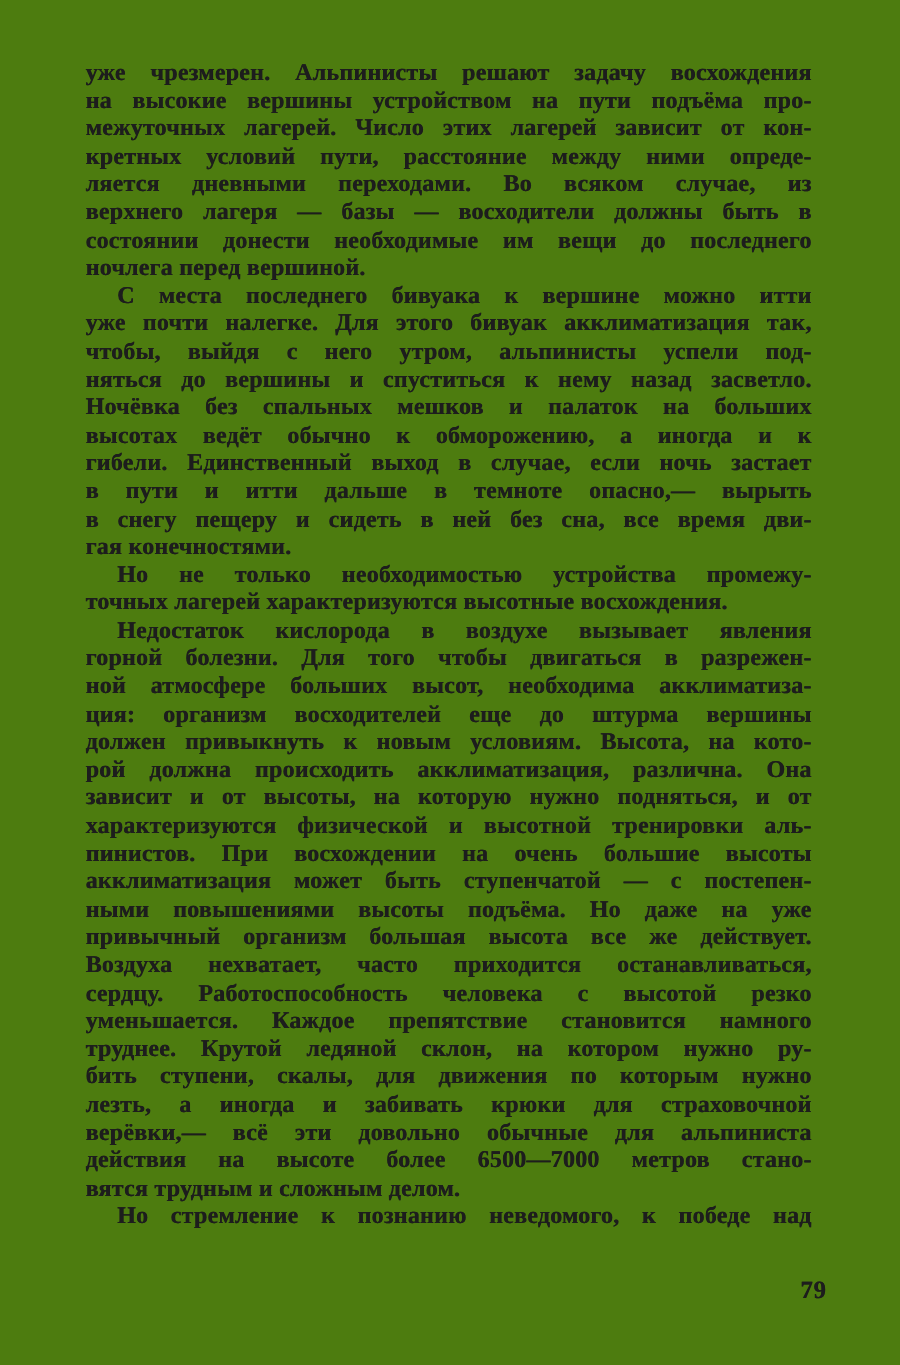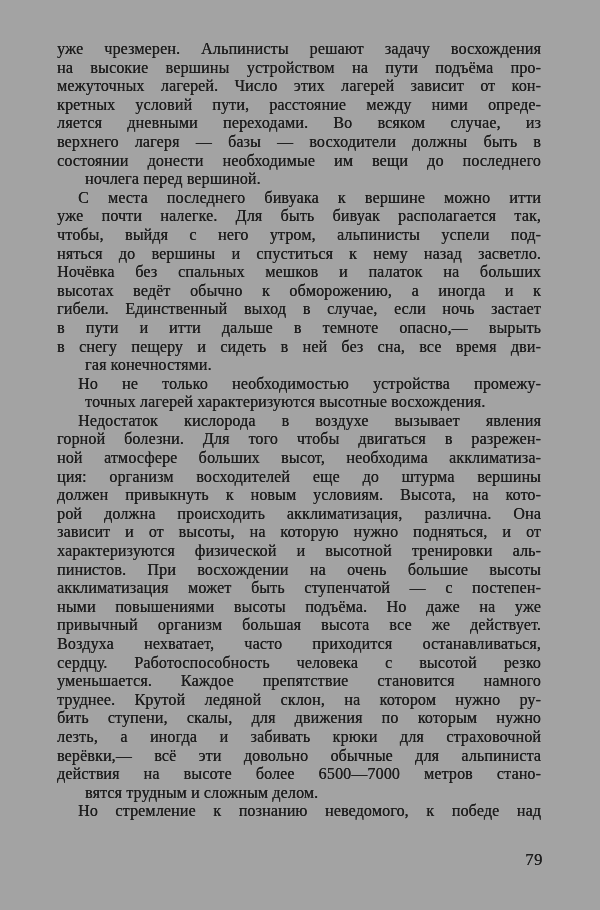--- a/index.html
+++ b/index.html
@@ -4,51 +4,52 @@
 <style>
   html, body {
     margin: 0;
     padding: 0;
     background: #ffffff;
   }
   .page {
     position: relative;
     width: 600px;
     height: 910px;
-    background: #a3a3a3;
+    background: #4d7c0f;
     overflow: hidden;
     font-family: "Liberation Serif", "DejaVu Serif", serif;
+    font-weight: bold;
   }
   .text-block {
     position: absolute;
     left: 57px;
     top: 40px;
     width: 484px;
     color: #1d1d1d;
     font-size: 16px;
     line-height: 18.6px;
     letter-spacing: 0.15px;
     text-shadow: 0.25px 0 0 currentColor; 
   }
   .para { margin: 0; padding: 0; }
   .line {
     text-align: justify;
     text-align-last: justify;
     white-space: normal;
     height: 18.6px;
     overflow: visible;
   }
-  .line.para-end { text-align-last: left; margin-left: 28px; }
+  .line.para-end { text-align-last: left; }
   .line.indent { text-indent: 21px; }
   .page-number {
     position: absolute;
     left: 517px;
     top: 850px;
     width: 34px;
-    text-align: center;
+    text-align: right;
     color: #1d1d1d;
     font-size: 16.5px;
     letter-spacing: 0.5px;
     text-shadow: 0.25px 0 0 currentColor;
   }
 </style>
 </head>
 <body>
 
 <div class="page">
@@ -58,21 +59,21 @@
         <div class="line">на высокие вершины устройством на пути подъёма про-</div>
         <div class="line">межуточных лагерей. Число этих лагерей зависит от кон-</div>
         <div class="line">кретных условий пути, расстояние между ними опреде-</div>
         <div class="line">ляется дневными переходами. Во всяком случае, из</div>
         <div class="line">верхнего лагеря — базы — восходители должны быть в</div>
         <div class="line">состоянии донести необходимые им вещи до последнего</div>
         <div class="line para-end">ночлега перед вершиной.</div>
       </div>
       <div class="para">
         <div class="line indent">С места последнего бивуака к вершине можно итти</div>
-        <div class="line">уже почти налегке. Для быть бивуак располагается так,</div>
+        <div class="line">уже почти налегке. Для этого бивуак акклиматизация так,</div>
         <div class="line">чтобы, выйдя с него утром, альпинисты успели под-</div>
         <div class="line">няться до вершины и спуститься к нему назад засветло.</div>
         <div class="line">Ночёвка без спальных мешков и палаток на больших</div>
         <div class="line">высотах ведёт обычно к обморожению, а иногда и к</div>
         <div class="line">гибели. Единственный выход в случае, если ночь застает</div>
         <div class="line">в пути и итти дальше в темноте опасно,— вырыть</div>
         <div class="line">в снегу пещеру и сидеть в ней без сна, все время дви-</div>
         <div class="line para-end">гая конечностями.</div>
       </div>
       <div class="para">

